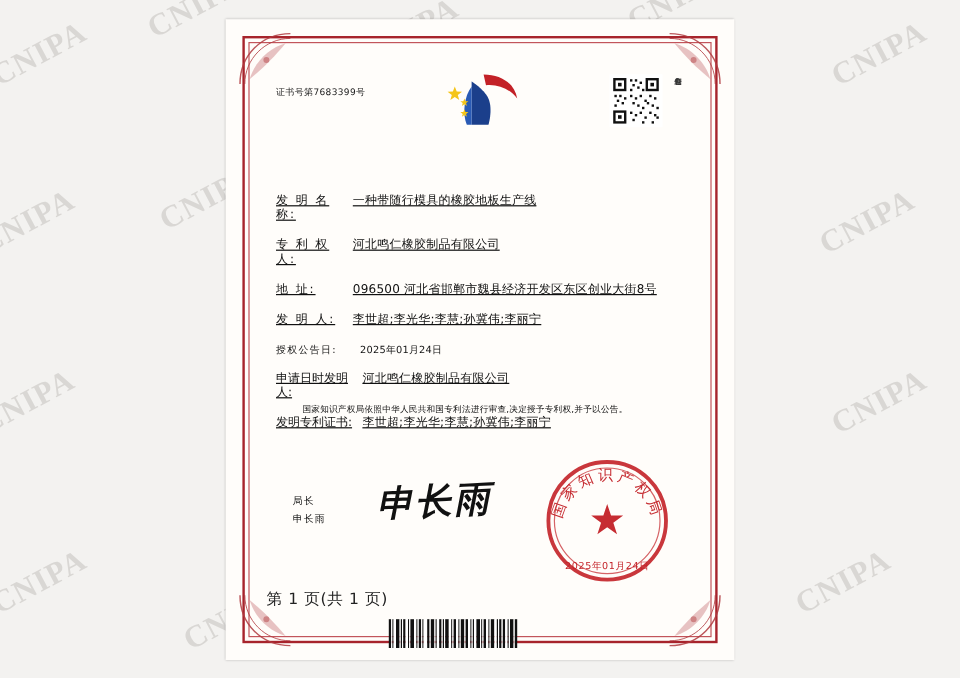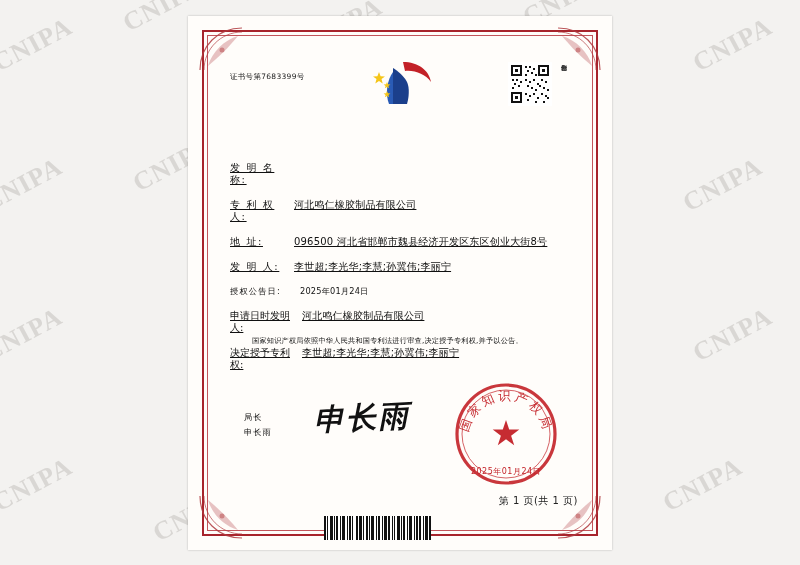--- a/index.html
+++ b/index.html
@@ -249,22 +249,22 @@
     font-size: 8px;
     letter-spacing: 0.5px;
     pointer-events: none;
   }
 
   .page-no {
     position: absolute;
     left: 0;
     right: 0;
     bottom: 8px;
-    text-align: right;
-    font-size: 10px;
+    text-align: left;
+    font-size: 13px;
     color: #222;
     letter-spacing: 0.5px;
   }
 
   
   .barcode {
     position: absolute;
     left: 50%;
     transform: translateX(-50%);
     bottom: 10px;
@@ -408,20 +408,21 @@
           </g>
         </svg>
       </div>
       <div class="qr-label">专利公告信息</div>
 
 
       <div class="fields">
 
         <div class="row">
           <span class="lbl">发 明 名 称:</span>
+          <span class="val">一种带随行模具的橡胶地板生产线</span>
         </div>
 
         <div class="row">
           <span class="lbl">专 利 权 人:</span>
           <span class="val">河北鸣仁橡胶制品有限公司</span>
         </div>
 
         <div class="row">
           <span class="lbl">地       址:</span>
           <span class="val">096500 河北省邯郸市魏县经济开发区东区创业大街8号</span>
@@ -439,21 +440,21 @@
             <span class="val">2025年01月24日</span>
           </span>
         </div>
 
         <div class="row" style="margin-top:6px;">
           <span class="lbl tight" style="width:72px;flex:0 0 72px;">申请日时发明人:</span>
           <span class="val">河北鸣仁橡胶制品有限公司</span>
         </div>
 
         <div class="row">
-          <span class="lbl tight" style="width:72px;flex:0 0 72px;">决定授予专利权:</span>
+          <span class="lbl tight" style="width:72px;flex:0 0 72px;">发明专利证书:</span>
           <span class="val">李世超;李光华;李慧;孙冀伟;李丽宁</span>
         </div>
 
       </div>
 
       <div class="para">
         <p class="indent">国家知识产权局依照中华人民共和国专利法进行审查,决定授予专利权,并予以公告。</p>
       </div>
 
       <div class="sig-label">

